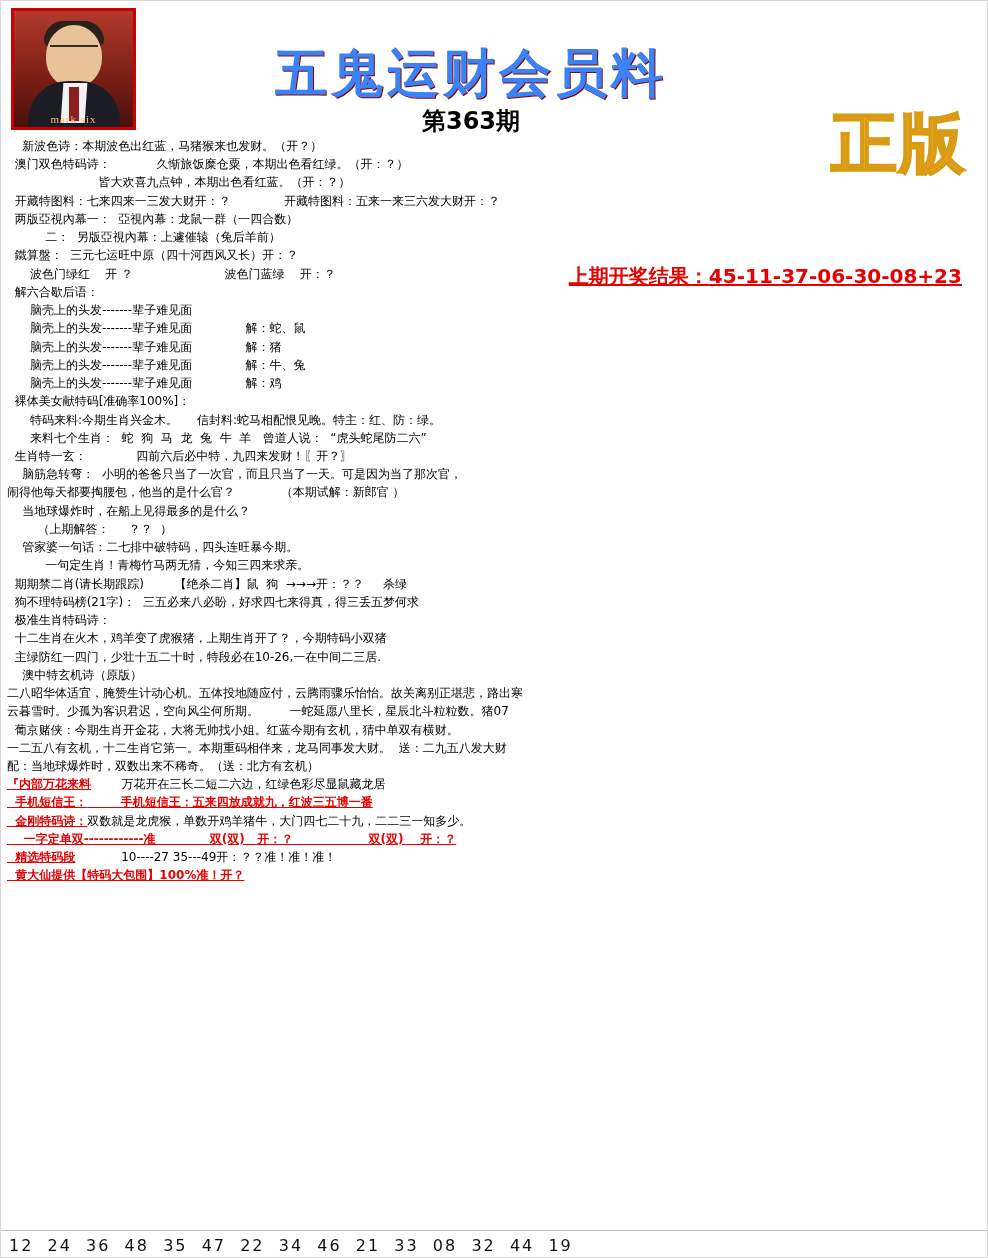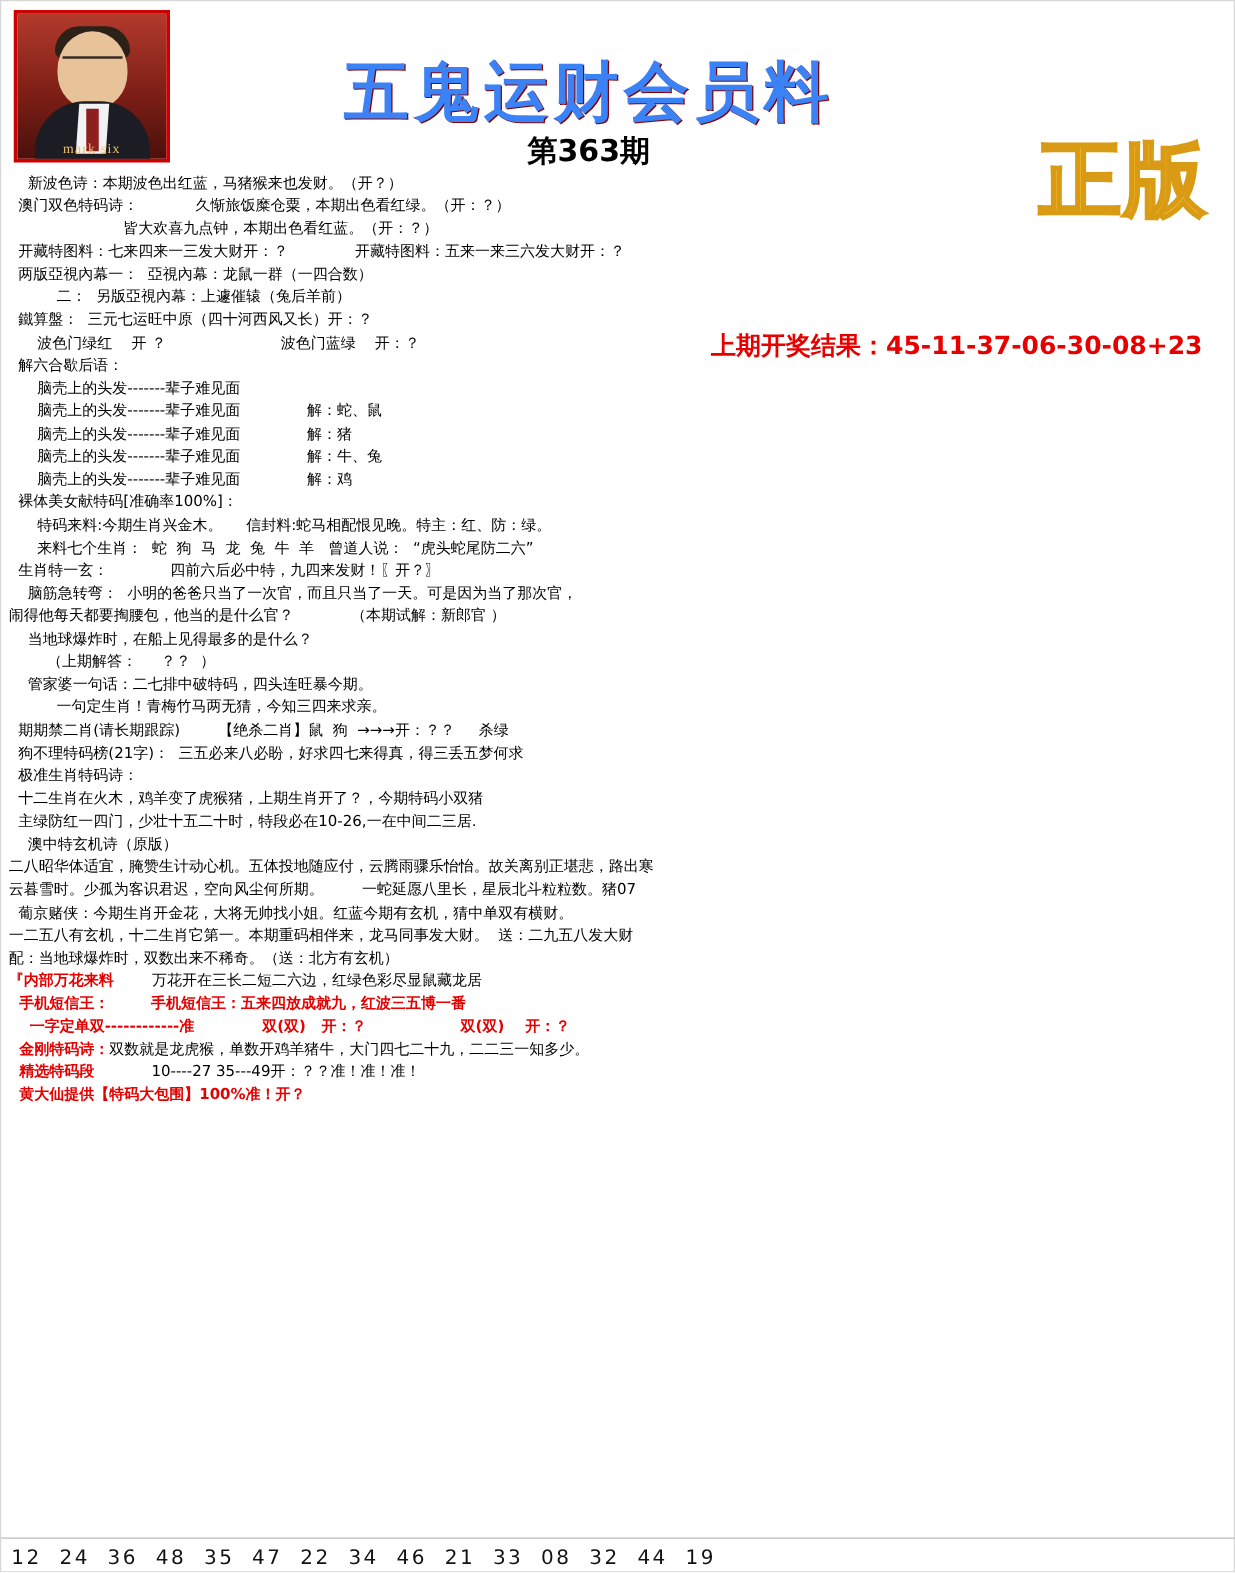--- a/index.html
+++ b/index.html
@@ -141,21 +141,21 @@
     left: 0;
     top: 136px;
     width: 988px;
     font-size: 12px;
     line-height: 1.52;
   }
   .ln {
     white-space: pre;
     padding: 0 6px;
   }
-  .redb { color: #e60000; font-weight: bold; }
+  .redb { color: #e60000; font-weight: bold; text-decoration: underline; }
   .blk { color: #000000; }
 
   .result-line {
     position: absolute;
     left: 540px;
     top: 238px;
     font-size: 20px;
     font-weight: bold;
     color: #e60000;
     white-space: pre;
@@ -237,21 +237,21 @@
       <div class="ln blk">  十二生肖在火木，鸡羊变了虎猴猪，上期生肖开了？，今期特码小双猪</div>
       <div class="ln blk">  主绿防红一四门，少壮十五二十时，特段必在10-26,一在中间二三居.</div>
       <div class="ln blk">    澳中特玄机诗（原版）</div>
       <div class="ln blk">二八昭华体适宜，腌赞生计动心机。五体投地随应付，云腾雨骤乐怡怡。故关离别正堪悲，路出寒</div>
       <div class="ln blk">云暮雪时。少孤为客识君迟，空向风尘何所期。        一蛇延愿八里长，星辰北斗粒粒数。猪07</div>
       <div class="ln blk">  葡京赌侠：今期生肖开金花，大将无帅找小姐。红蓝今期有玄机，猜中单双有横财。</div>
       <div class="ln blk">一二五八有玄机，十二生肖它第一。本期重码相伴来，龙马同事发大财。  送：二九五八发大财</div>
       <div class="ln blk">配：当地球爆炸时，双数出来不稀奇。（送：北方有玄机）</div>
       <div class="ln"><span class="redb">『内部万花来料</span><span class="blk">        万花开在三长二短二六边，红绿色彩尽显鼠藏龙居</span></div>
       <div class="ln"><span class="redb">  手机短信王：</span><span class="redb">        手机短信王：五来四放成就九，红波三五博一番</span></div>
+      <div class="ln"><span class="redb">  金刚特码诗：</span><span class="blk">双数就是龙虎猴，单数开鸡羊猪牛，大门四七二十九，二二三一知多少。</span></div>
       <div class="ln"><span class="redb">    一字定单双------------准             双(双)   开：？                  双(双)    开：？</span><span class="blk"></span></div>
-      <div class="ln"><span class="redb">  金刚特码诗：</span><span class="blk">双数就是龙虎猴，单数开鸡羊猪牛，大门四七二十九，二二三一知多少。</span></div>
       <div class="ln"><span class="redb">  精选特码段</span><span class="blk">            10----27 35---49开：？？准！准！准！</span></div>
       <div class="ln"><span class="redb">  黄大仙提供【特码大包围】100%准！开？</span><span class="blk"></span></div>
     </div>
 
   <div class="divider"></div>
   <div class="footer-nums">12  24  36  48  35  47  22  34  46  21  33  08  32  44  19</div>
 </div>
 
 </body></html>

